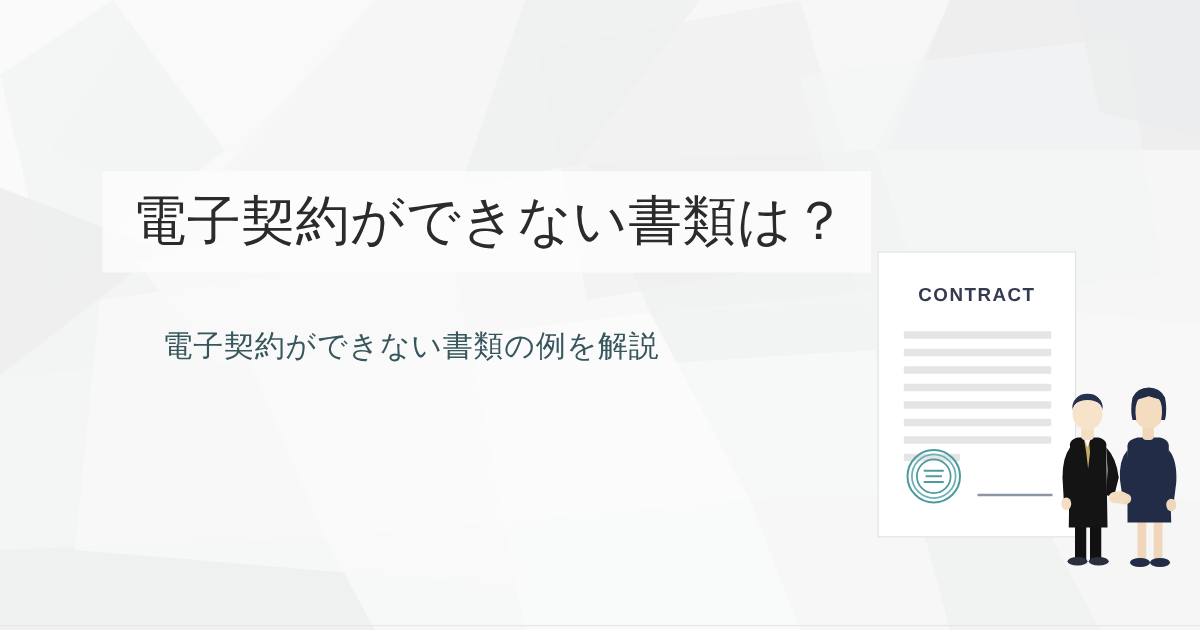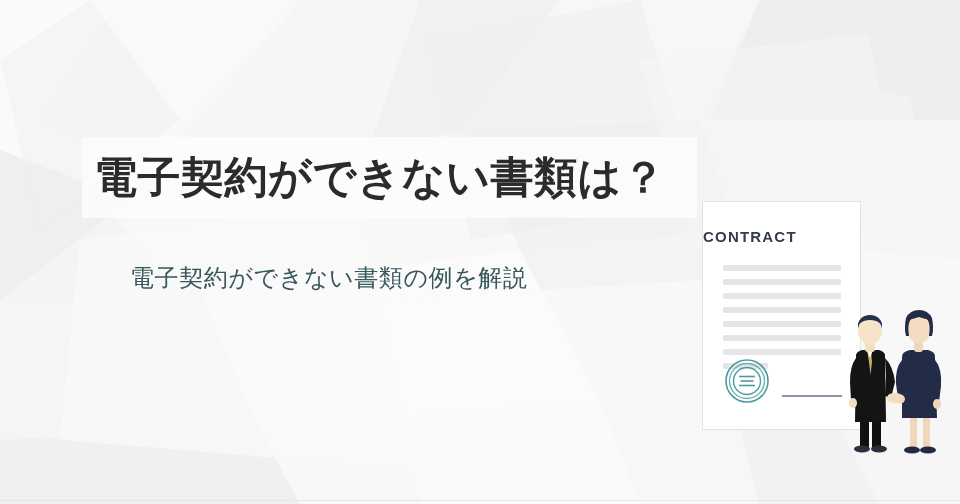--- a/index.html
+++ b/index.html
@@ -33,25 +33,25 @@
     position: absolute;
     left: 82px;
     top: 137px;
     width: 615px;
     height: 81px;
     background: rgba(252, 252, 252, 0.82);
     display: flex;
     align-items: center;
   }
   .title-text {
-    margin: 0;
+    margin: 12px;
     padding-left: 12px;
     font-size: 43px;
     line-height: 1.05;
-    font-weight: 700;
+    font-weight: 400;
     letter-spacing: 0.5px;
     color: #2b2b2b;
     white-space: nowrap;
   }
 
   .subtitle-text {
     position: absolute;
     left: 114px;
     top: 248px;
     margin: 16px;
@@ -72,20 +72,21 @@
     height: 229px;
     background: #ffffff;
     border: 1px solid #e0e2e4;
     box-sizing: border-box;
   }
   .contract-heading {
     position: absolute;
     left: 0;
     right: 0;
     top: 26px;
+    text-align: center;
     font-size: 15px;
     font-weight: 700;
     letter-spacing: 1.2px;
     color: #343b50;
   }
   .doc-lines {
     position: absolute;
     left: 20px;
     top: 63px;
     width: 118px;

